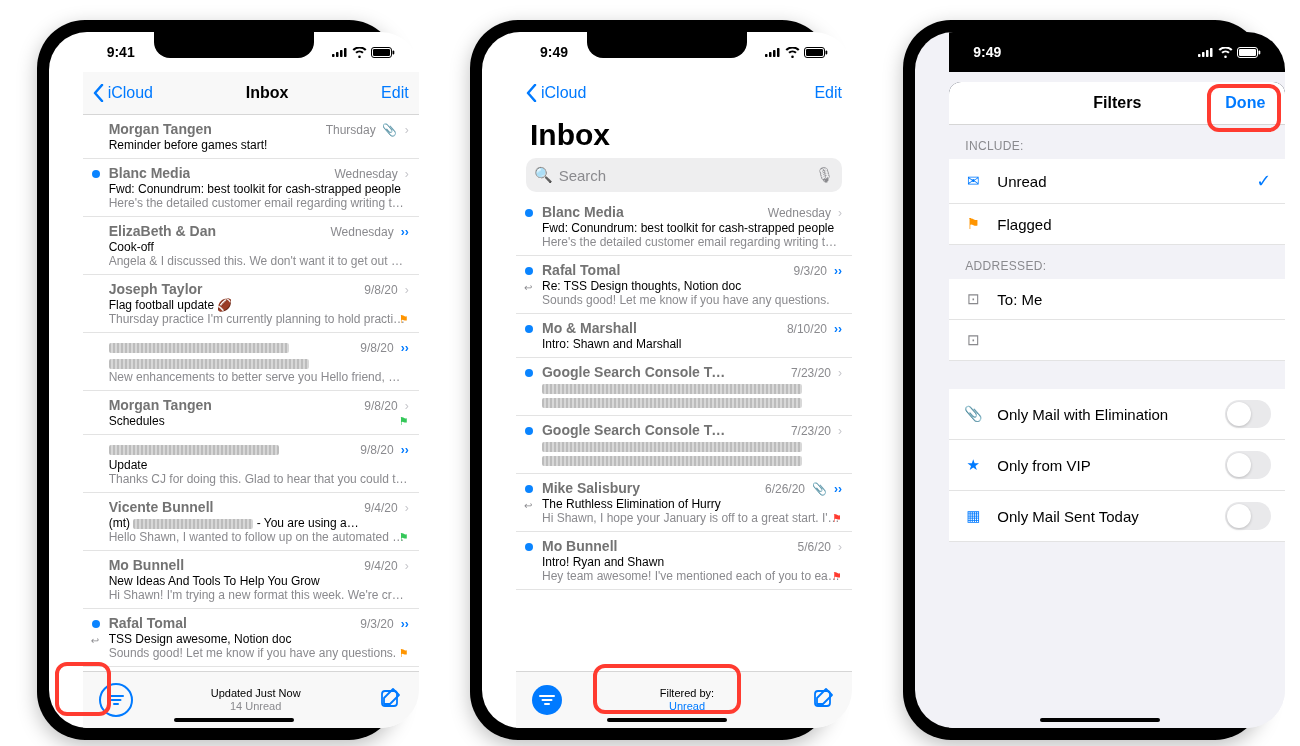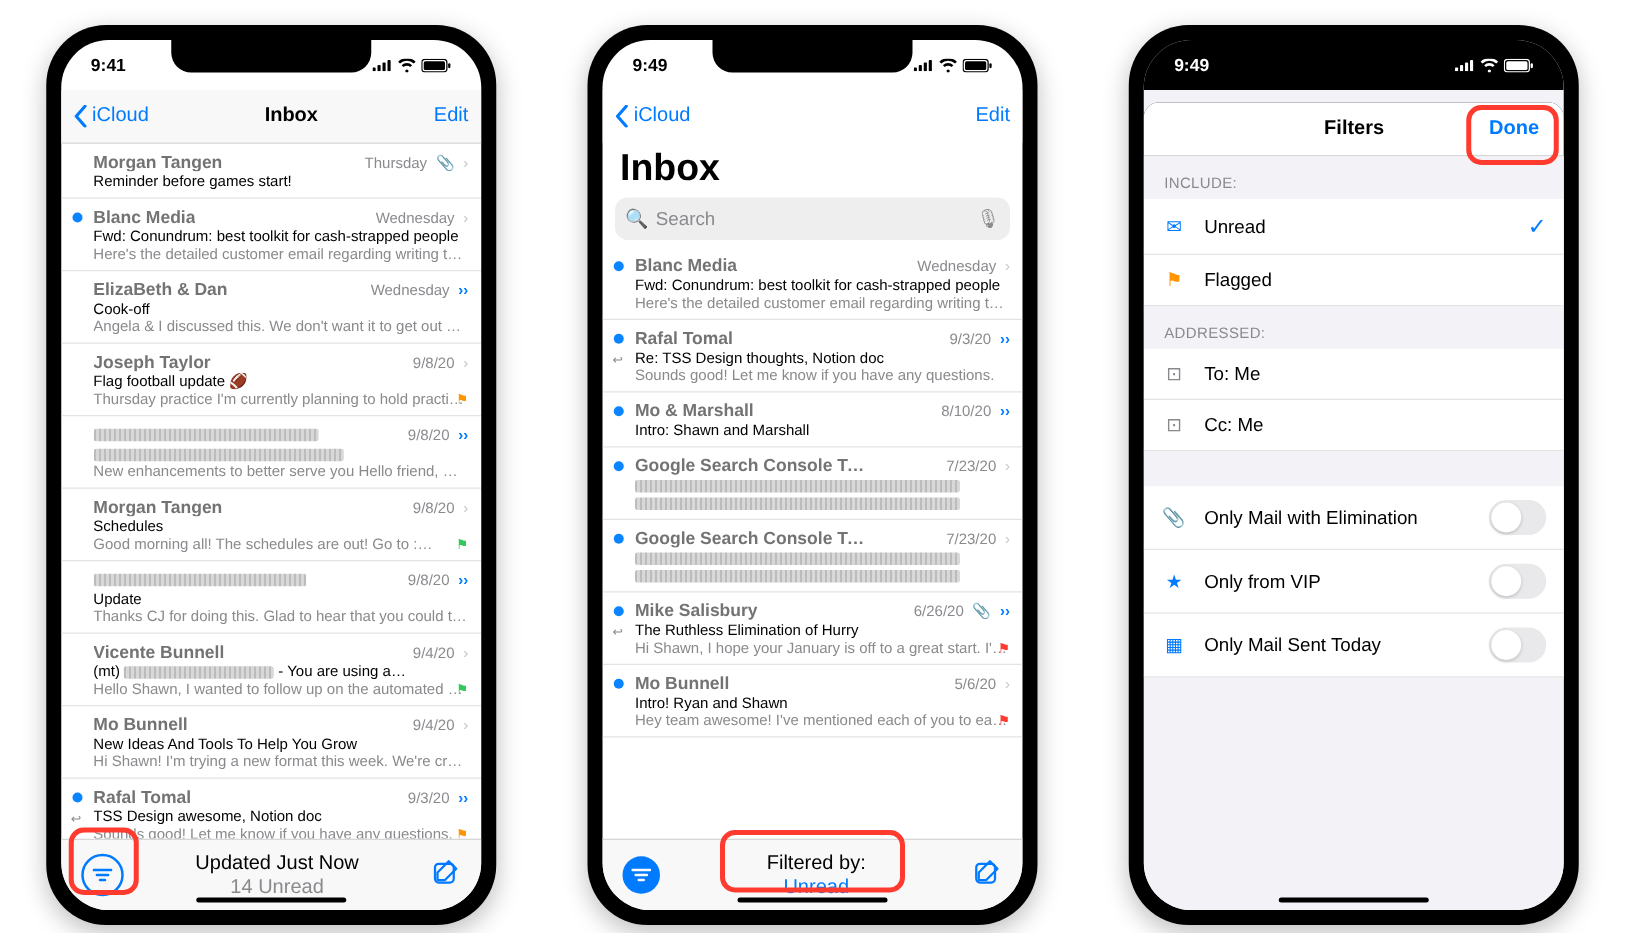--- a/index.html
+++ b/index.html
@@ -25,20 +25,21 @@
   }
   .screen {
     width: 100%;
     height: 100%;
     background: #fff;
     border-radius: 38px;
     overflow: hidden;
     position: relative;
     display: flex;
     flex-direction: column;
+    padding-left: 34px;
   }
   .notch {
     position: absolute;
     top: 0; left: 50%;
     transform: translateX(-50%);
     width: 160px; height: 26px;
     background: #000;
     border-bottom-left-radius: 16px;
     border-bottom-right-radius: 16px;
     z-index: 50;
@@ -130,21 +131,21 @@
   .toolbar {
     height: 56px;
     border-top: 0.5px solid #d6d6d6;
     display: flex;
     align-items: center;
     justify-content: space-between;
     padding: 0 16px;
     background: #f8f8f8;
     position: relative;
   }
-  .toolbar .center { text-align:center; font-size:16px; line-height:1.2;}
+  .toolbar .center { text-align:center; font-size:11px; line-height:1.2;}
   .toolbar .center .sub { color:#8a8a8e; }
   .filter-circle {
     width: 30px; height:30px; border-radius:50%;
     display:flex;align-items:center;justify-content:center;
   }
   .filter-circle.outline { border:2px solid #007aff; color:#007aff; }
   .filter-circle.filled  { background:#007aff; color:#fff; }
   .home-indicator {
     position:absolute; bottom:6px; left:50%; transform:translateX(-50%);
     width:120px; height:4px; border-radius:3px; background:#000;
@@ -278,21 +279,20 @@
     <div class="preview">New enhancements to better serve you Hello friend, CH…</div>
 
   </div>
         <div class="row">
 
     <div class="line1">
       <span class="sender">Morgan Tangen</span>
       <span class="date">9/8/20  <span class="chevron">›</span></span>
     </div>
     <div class="subject">Schedules</div>
-    <div class="preview">Good morning all! The schedules are out! Go to :…</div>
     <span class="badge flag-green">⚑</span>
   </div>
         <div class="row">
 
     <div class="line1">
       <span class="sender"><span class="redacted" style="width:170px"></span></span>
       <span class="date">9/8/20  <span class="thread">››</span></span>
     </div>
     <div class="subject">Update</div>
     <div class="preview">Thanks CJ for doing this. Glad to hear that you could talk…</div>
@@ -546,21 +546,20 @@
         </div>
       <div class="section-header">ADDRESSED:</div>
       <div id="addressed-list">
           <div class="settings-row">
     <span class="icon-box" style="color:#8a8a8e">⊡</span>
     <span class="label">To: Me</span>
 
   </div>
           <div class="settings-row">
     <span class="icon-box" style="color:#8a8a8e">⊡</span>
-    <span class="label">Cc: Me</span>
 
   </div>
         </div>
       <div class="spacer"></div>
       <div id="options-list">
           <div class="settings-row">
     <span class="icon-box" style="color:#007aff">📎</span>
     <span class="label">Only Mail with Elimination</span>
     <span class="switch"></span>
   </div>

